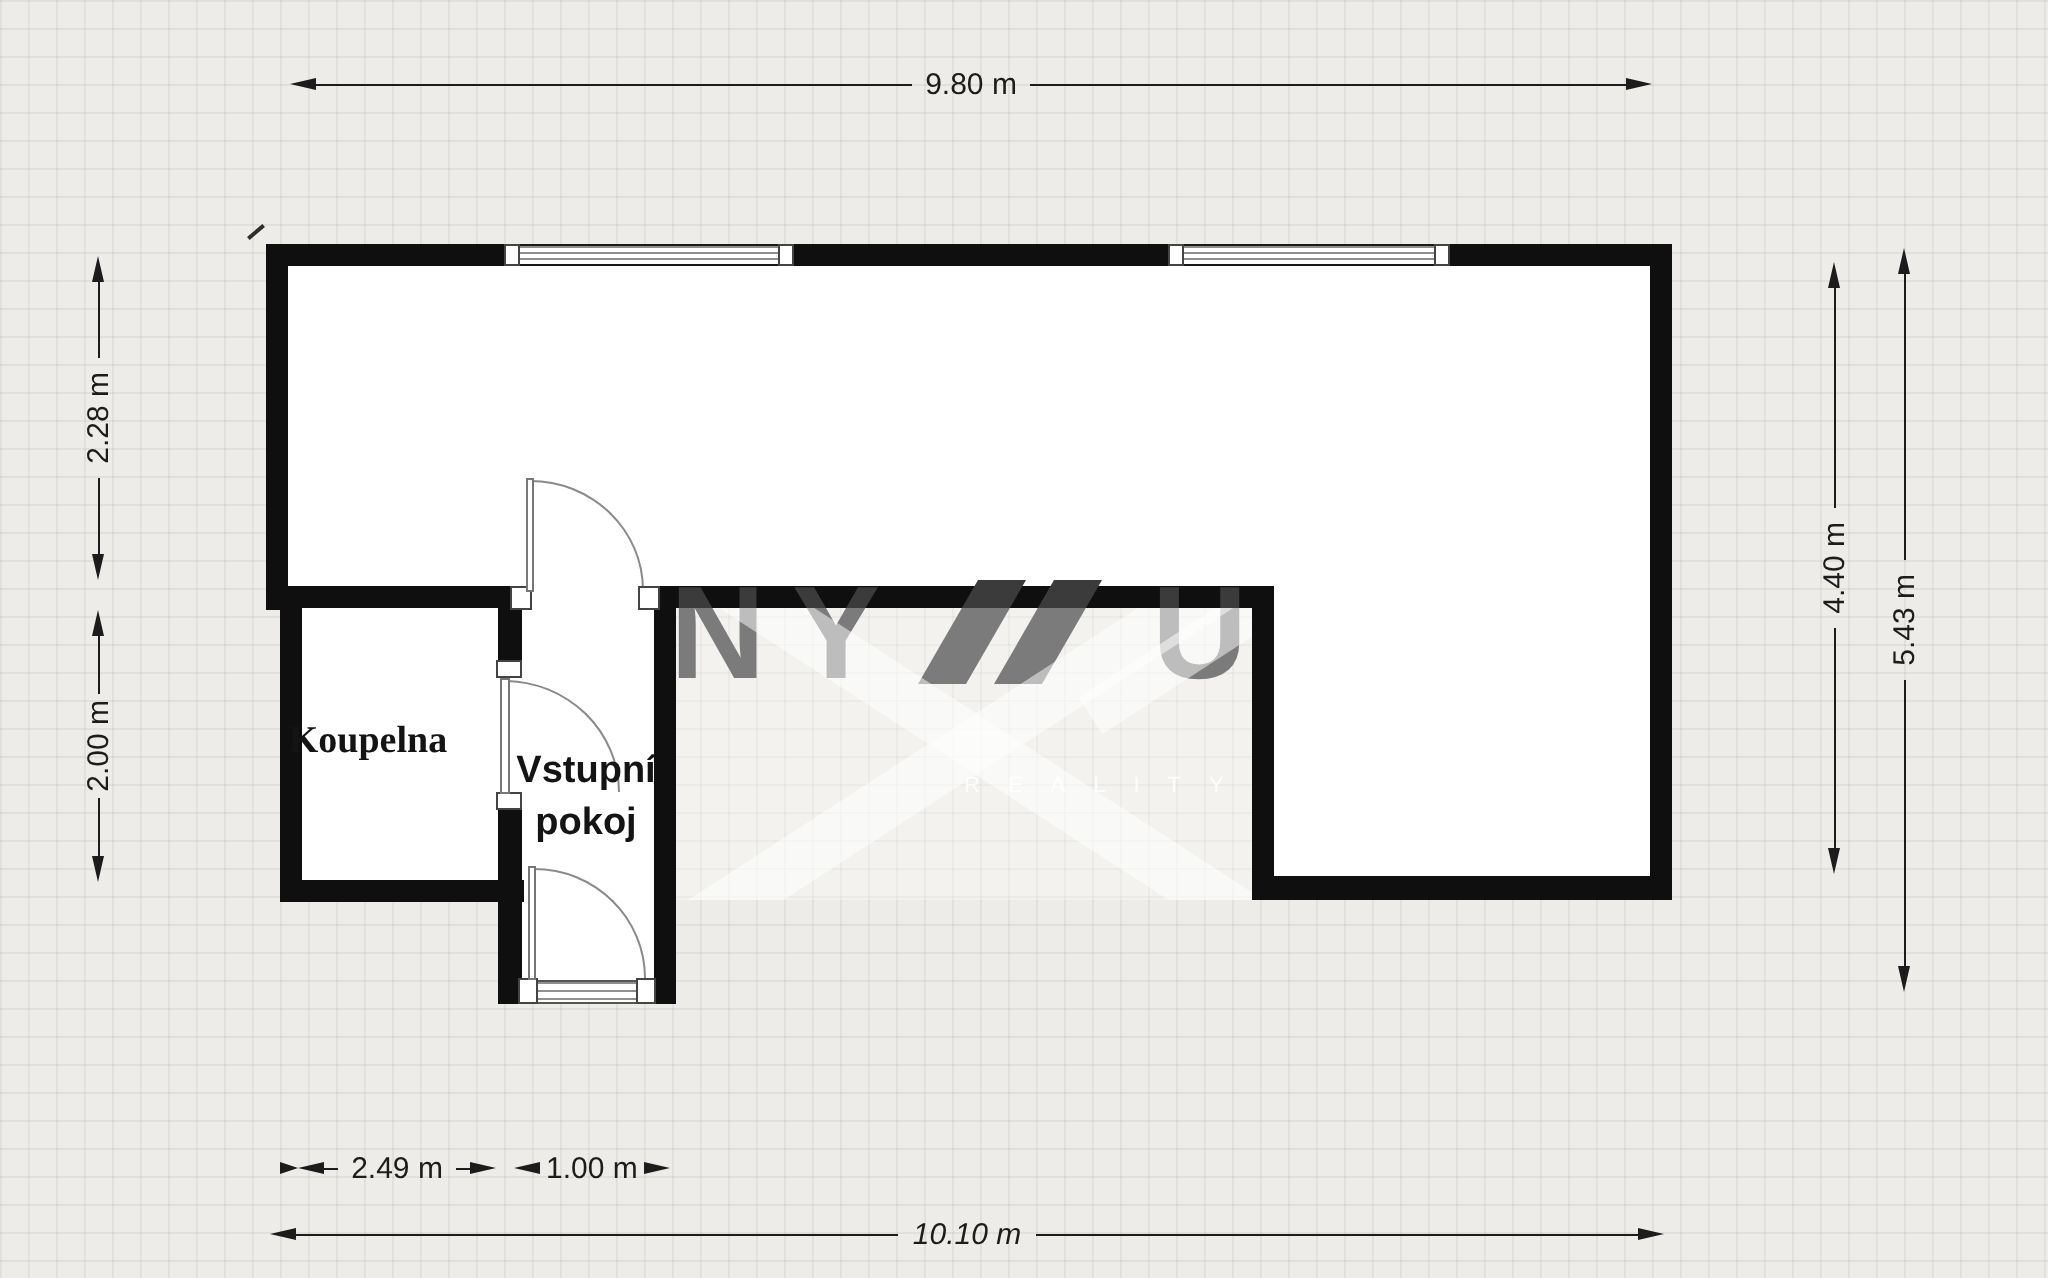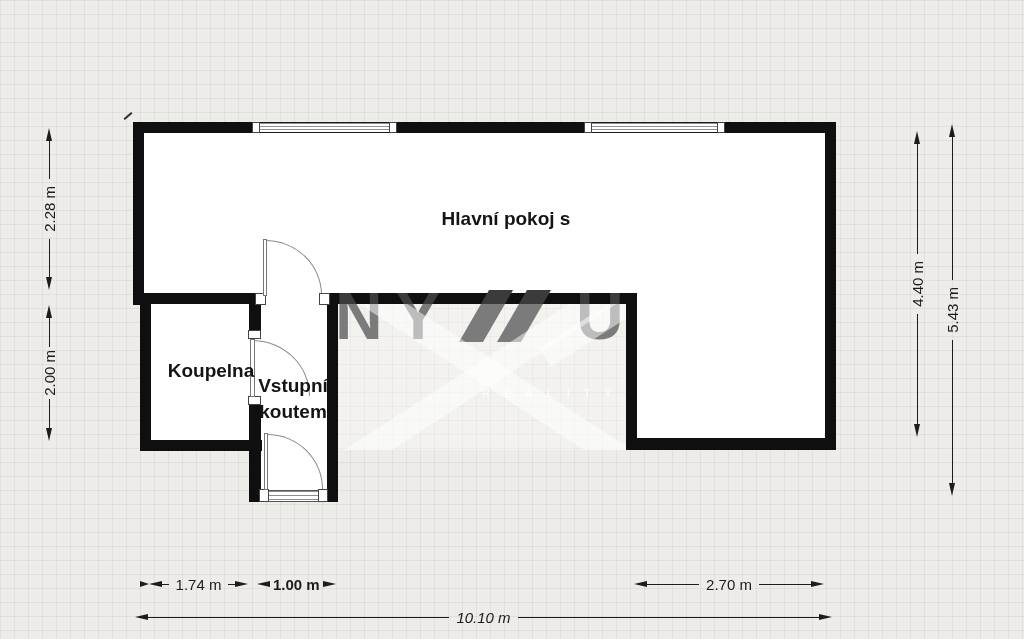--- a/index.html
+++ b/index.html
@@ -130,61 +130,60 @@
   <div class="wm-stripe" style="left:512px;top:290px;width:24px;height:52px;"></div>
   <span class="wm-letter" style="left:576px;top:290px;">U</span>
   <div class="wm-white-wrap" style="left:338px;top:304px;width:288px;height:146px;">
     <div class="wm-bar" style="left:-15px;top:55px;width:330px;height:26px;transform:rotate(-33deg);"></div>
     <div class="wm-bar" style="left:-15px;top:55px;width:330px;height:26px;transform:rotate(33deg);"></div>
     <div class="wm-bar" style="left:195px;top:2px;width:150px;height:22px;transform:rotate(-33deg);"></div>
   </div>
   <span class="wm-sub" style="left:482px;top:387px;">REALITY</span>
 
   <div class="room-label" style="left:506px;top:219px;">
-    <div>Hlavní pokoj s</div>
-  </div>
-  <div class="room-label" style="left:211px;top:371px;">Koupelna</div>
+  </div>
+  <div class="room-label" style="left:184px;top:371px;font-family:Liberation Serif, serif;">Koupelna</div>
   <div class="room-label" style="left:293px;top:399px;">
     <div>Vstupní</div>
-    <div>koutem</div>
-  </div>
-
+    <div>pokoj</div>
+  </div>
+
+  <div class="dim h" style="left:145px;top:35px;width:681px;">
+    <span class="ah left"></span>
+    <span class="shaft"></span>
+    <span class="dim-label">9.80 m</span>
+    <span class="shaft"></span>
+    <span class="ah right"></span>
+  </div>
 
   <div class="dim h" style="left:135px;top:610px;width:697px;font-style:italic;">
     <span class="ah left"></span>
     <span class="shaft"></span>
     <span class="dim-label">10.10 m</span>
     <span class="shaft"></span>
     <span class="ah right"></span>
   </div>
 
   <div class="dim h" style="left:140px;top:577px;width:108px;">
     <span class="ah small-r"></span>
     <span class="ah left"></span>
     <span class="shaft"></span>
-    <span class="dim-label">1.74 m</span>
-    <span class="shaft"></span>
-    <span class="ah right"></span>
-  </div>
-
-  <div class="dim h" style="left:257px;top:577px;width:71px;font-weight:bold;">
+    <span class="dim-label">2.49 m</span>
+    <span class="shaft"></span>
+    <span class="ah right"></span>
+  </div>
+
+  <div class="dim h" style="left:257px;top:577px;width:71px;">
     <span class="ah left"></span>
     <span class="shaft"></span>
     <span class="dim-label" style="padding:0 3px;">1.00 m</span>
     <span class="shaft"></span>
     <span class="ah right"></span>
   </div>
 
-  <div class="dim h" style="left:634px;top:577px;width:190px;">
-    <span class="ah left"></span>
-    <span class="shaft"></span>
-    <span class="dim-label">2.70 m</span>
-    <span class="shaft"></span>
-    <span class="ah right"></span>
-  </div>
 
   <div class="dim v" style="left:42px;top:128px;height:162px;">
     <span class="ah up"></span>
     <span class="shaft"></span>
     <span class="dim-label">2.28 m</span>
     <span class="shaft"></span>
     <span class="ah down"></span>
   </div>
 
   <div class="dim v" style="left:42px;top:305px;height:136px;">

